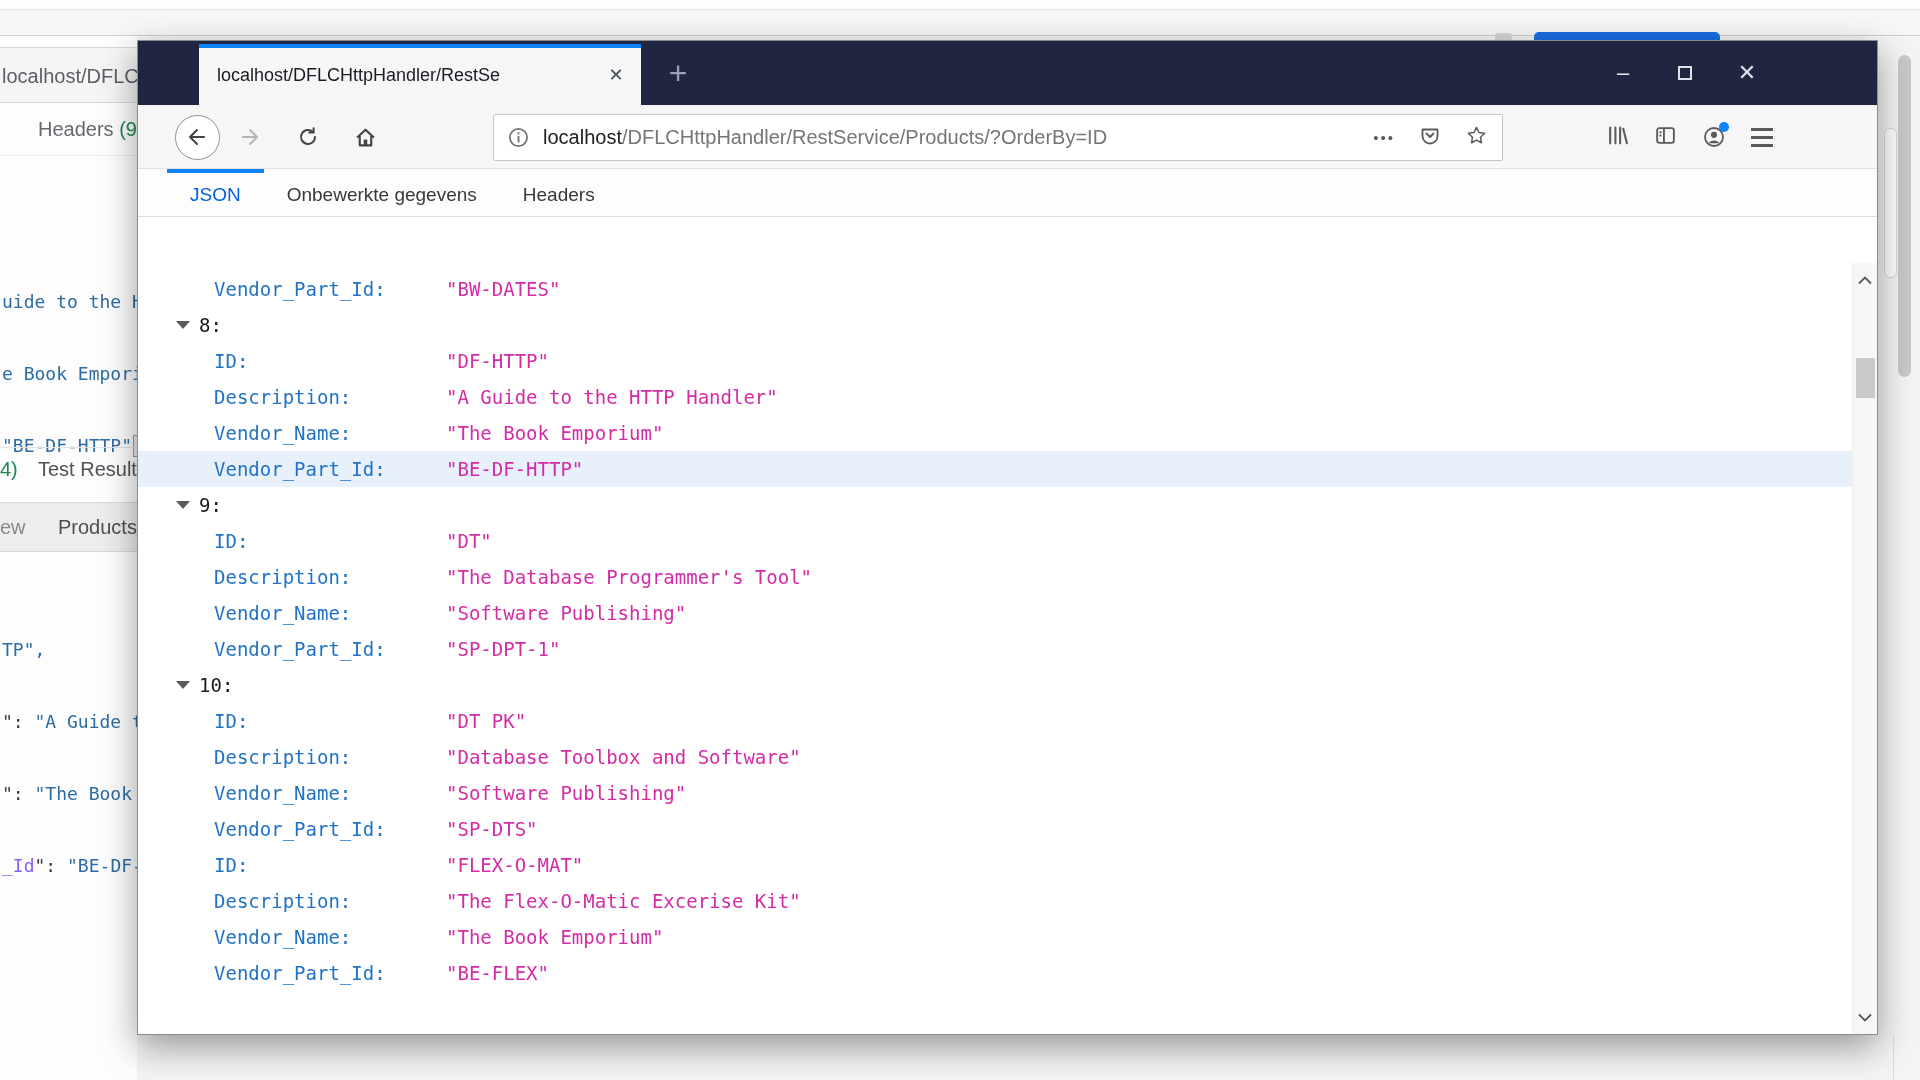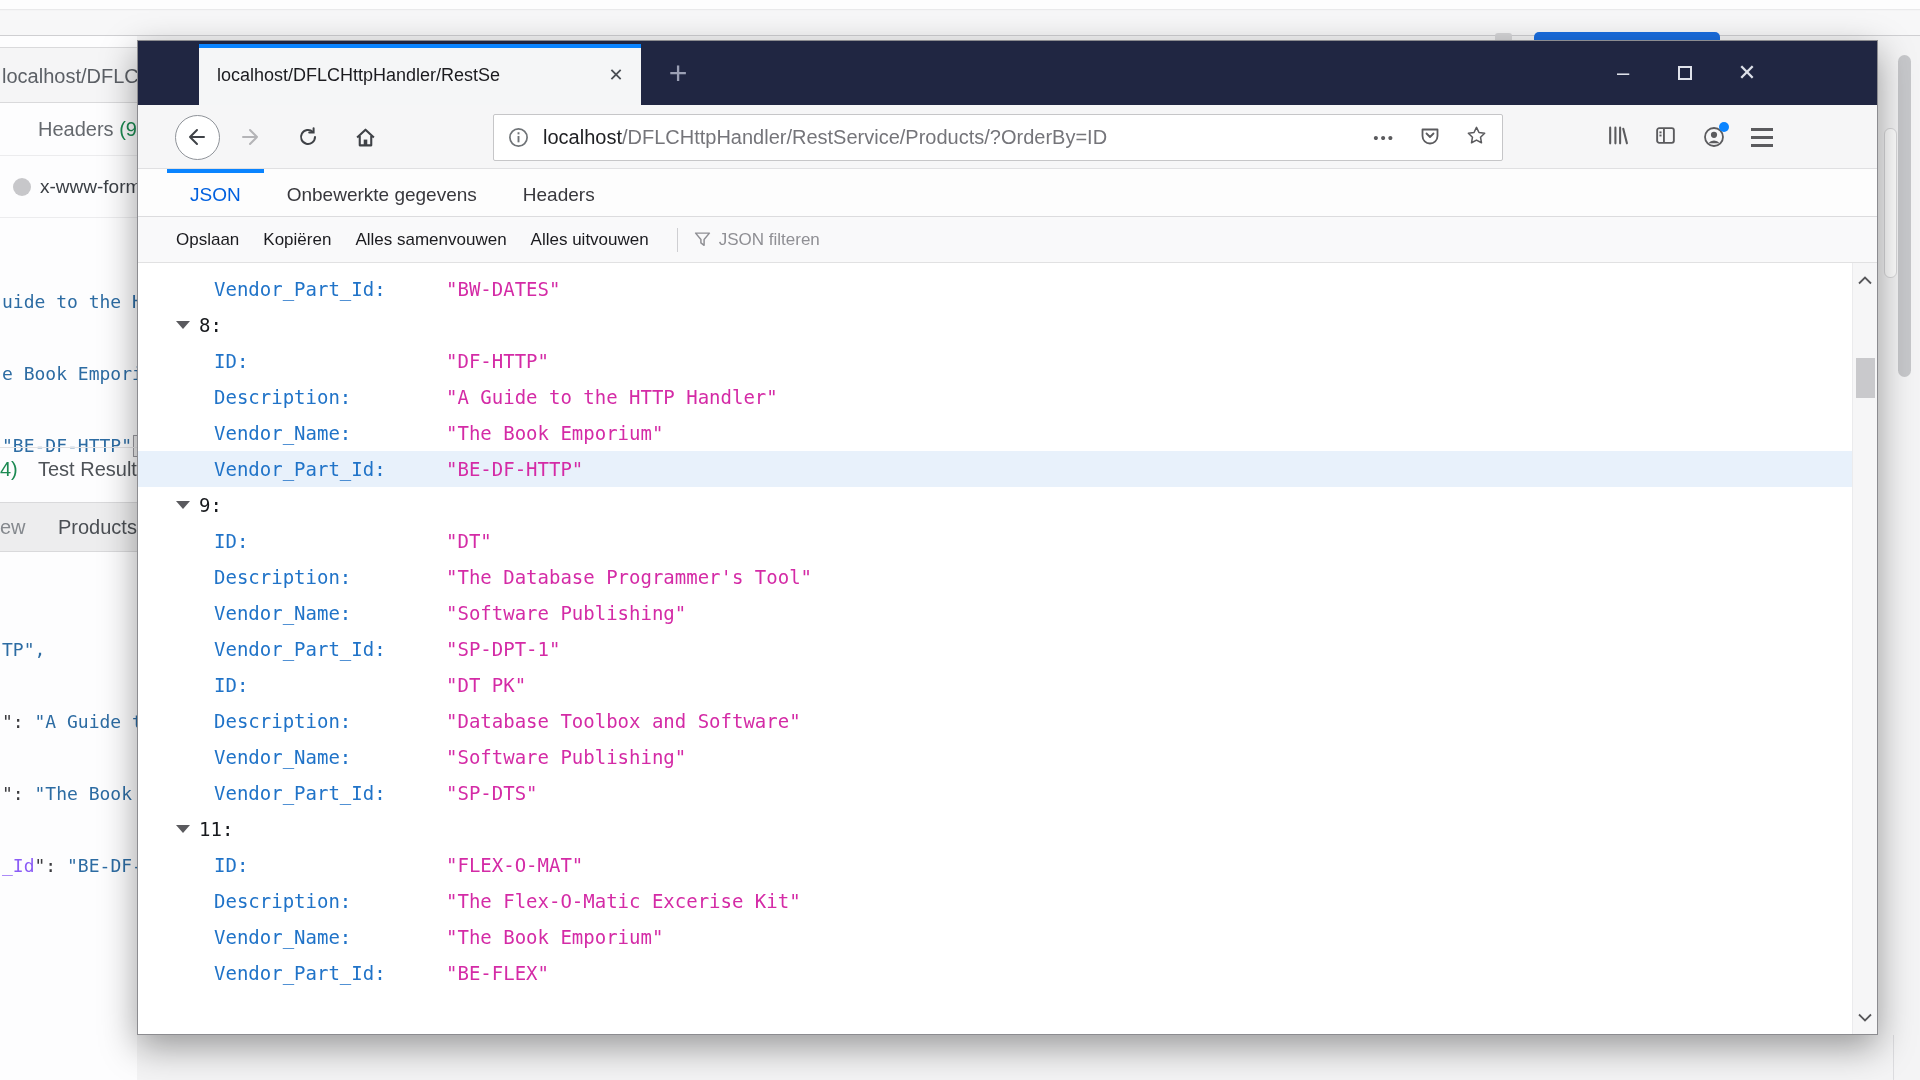--- a/index.html
+++ b/index.html
@@ -112,24 +112,20 @@
 <body>
 
 <div class="abs" id="bg-top-strip1"></div>
 <div class="abs" id="bg-top-strip2"></div>
 <div class="abs" id="bg-send-frag"></div>
 <div class="abs" id="bg-gray-frag"></div>
 
 <div class="abs" id="bg-left-col">
   <div class="bgrow" id="bg-tab-row"><span>localhost/DFLCH</span></div>
   <div class="bgrow" id="bg-headers-row"><span>Headers</span> <span class="green">(9)</span></div>
-  <div class="bgrow" id="bg-body-row">
-    <span class="dot"></span>
-    <span class="lbl">x-www-form</span>
-  </div>
   <div class="bgcode mono" id="bg-code-top">
     <div>uide to the HT</div>
     <div>e Book Emporiu</div>
     <div><span>"BE-DF-HTTP"</span><span class="brace-box">}</span></div>
   </div>
   <div class="bgrow" id="bg-mid-divider"></div>
   <div class="bgrow" id="bg-test-row">
     <span class="cnt green">4)</span>
     <span class="lbl">Test Results</span>
   </div>
@@ -248,51 +244,38 @@
         </span>
     </div>
   </div>
 
   <div id="viewer-tabs">
     <div class="vtab active">JSON</div>
     <div class="vtab">Onbewerkte gegevens</div>
     <div class="vtab">Headers</div>
   </div>
 
-  <div id="actions-bar">
-    <span class="action">Opslaan</span>
-    <span class="action">Kopiëren</span>
-    <span class="action">Alles samenvouwen</span>
-    <span class="action">Alles uitvouwen</span>
-    <span id="actions-sep"></span>
-    <span id="filter-wrap">
-      <svg width="17" height="17" viewBox="0 0 16 16" fill="none" stroke="#8f8f94" stroke-width="1.4" stroke-linejoin="round">
-          <path d="M1.5 2 h13 L9.5 8 v5.5 L6.5 11.2 V8 Z"></path>
-        </svg>
-      <input id="filter-input" placeholder="JSON filteren" style="">
-    </span>
-  </div>
 
   <div id="json-panel">
     <div class="jrow prop"><span class="jk">Vendor_Part_Id:</span><span class="jv">"BW-DATES"</span></div>
     <div class="jrow idx"><span class="twisty"></span><span>8:</span></div>
     <div class="jrow prop"><span class="jk">ID:</span><span class="jv">"DF-HTTP"</span></div>
     <div class="jrow prop"><span class="jk">Description:</span><span class="jv">"A Guide to the HTTP Handler"</span></div>
     <div class="jrow prop"><span class="jk">Vendor_Name:</span><span class="jv">"The Book Emporium"</span></div>
     <div class="jrow prop hl"><span class="jk">Vendor_Part_Id:</span><span class="jv">"BE-DF-HTTP"</span></div>
     <div class="jrow idx"><span class="twisty"></span><span>9:</span></div>
     <div class="jrow prop"><span class="jk">ID:</span><span class="jv">"DT"</span></div>
     <div class="jrow prop"><span class="jk">Description:</span><span class="jv">"The Database Programmer's Tool"</span></div>
     <div class="jrow prop"><span class="jk">Vendor_Name:</span><span class="jv">"Software Publishing"</span></div>
     <div class="jrow prop"><span class="jk">Vendor_Part_Id:</span><span class="jv">"SP-DPT-1"</span></div>
+    <div class="jrow idx"><span class="twisty"></span><span>10:</span></div>
     <div class="jrow prop"><span class="jk">ID:</span><span class="jv">"DT PK"</span></div>
     <div class="jrow prop"><span class="jk">Description:</span><span class="jv">"Database Toolbox and Software"</span></div>
     <div class="jrow prop"><span class="jk">Vendor_Name:</span><span class="jv">"Software Publishing"</span></div>
     <div class="jrow prop"><span class="jk">Vendor_Part_Id:</span><span class="jv">"SP-DTS"</span></div>
-    <div class="jrow idx"><span class="twisty"></span><span>11:</span></div>
     <div class="jrow prop"><span class="jk">ID:</span><span class="jv">"FLEX-O-MAT"</span></div>
     <div class="jrow prop"><span class="jk">Description:</span><span class="jv">"The Flex-O-Matic Excerise Kit"</span></div>
     <div class="jrow prop"><span class="jk">Vendor_Name:</span><span class="jv">"The Book Emporium"</span></div>
     <div class="jrow prop"><span class="jk">Vendor_Part_Id:</span><span class="jv">"BE-FLEX"</span></div>
   </div>
 
   <div id="ff-scrollbar">
     <span id="ff-scroll-up">
       <svg width="14" height="9" viewBox="0 0 14 9" fill="none" stroke="#57575a" stroke-width="1.8">
           <path d="M1 7.5 L7 1.5 L13 7.5"></path>

